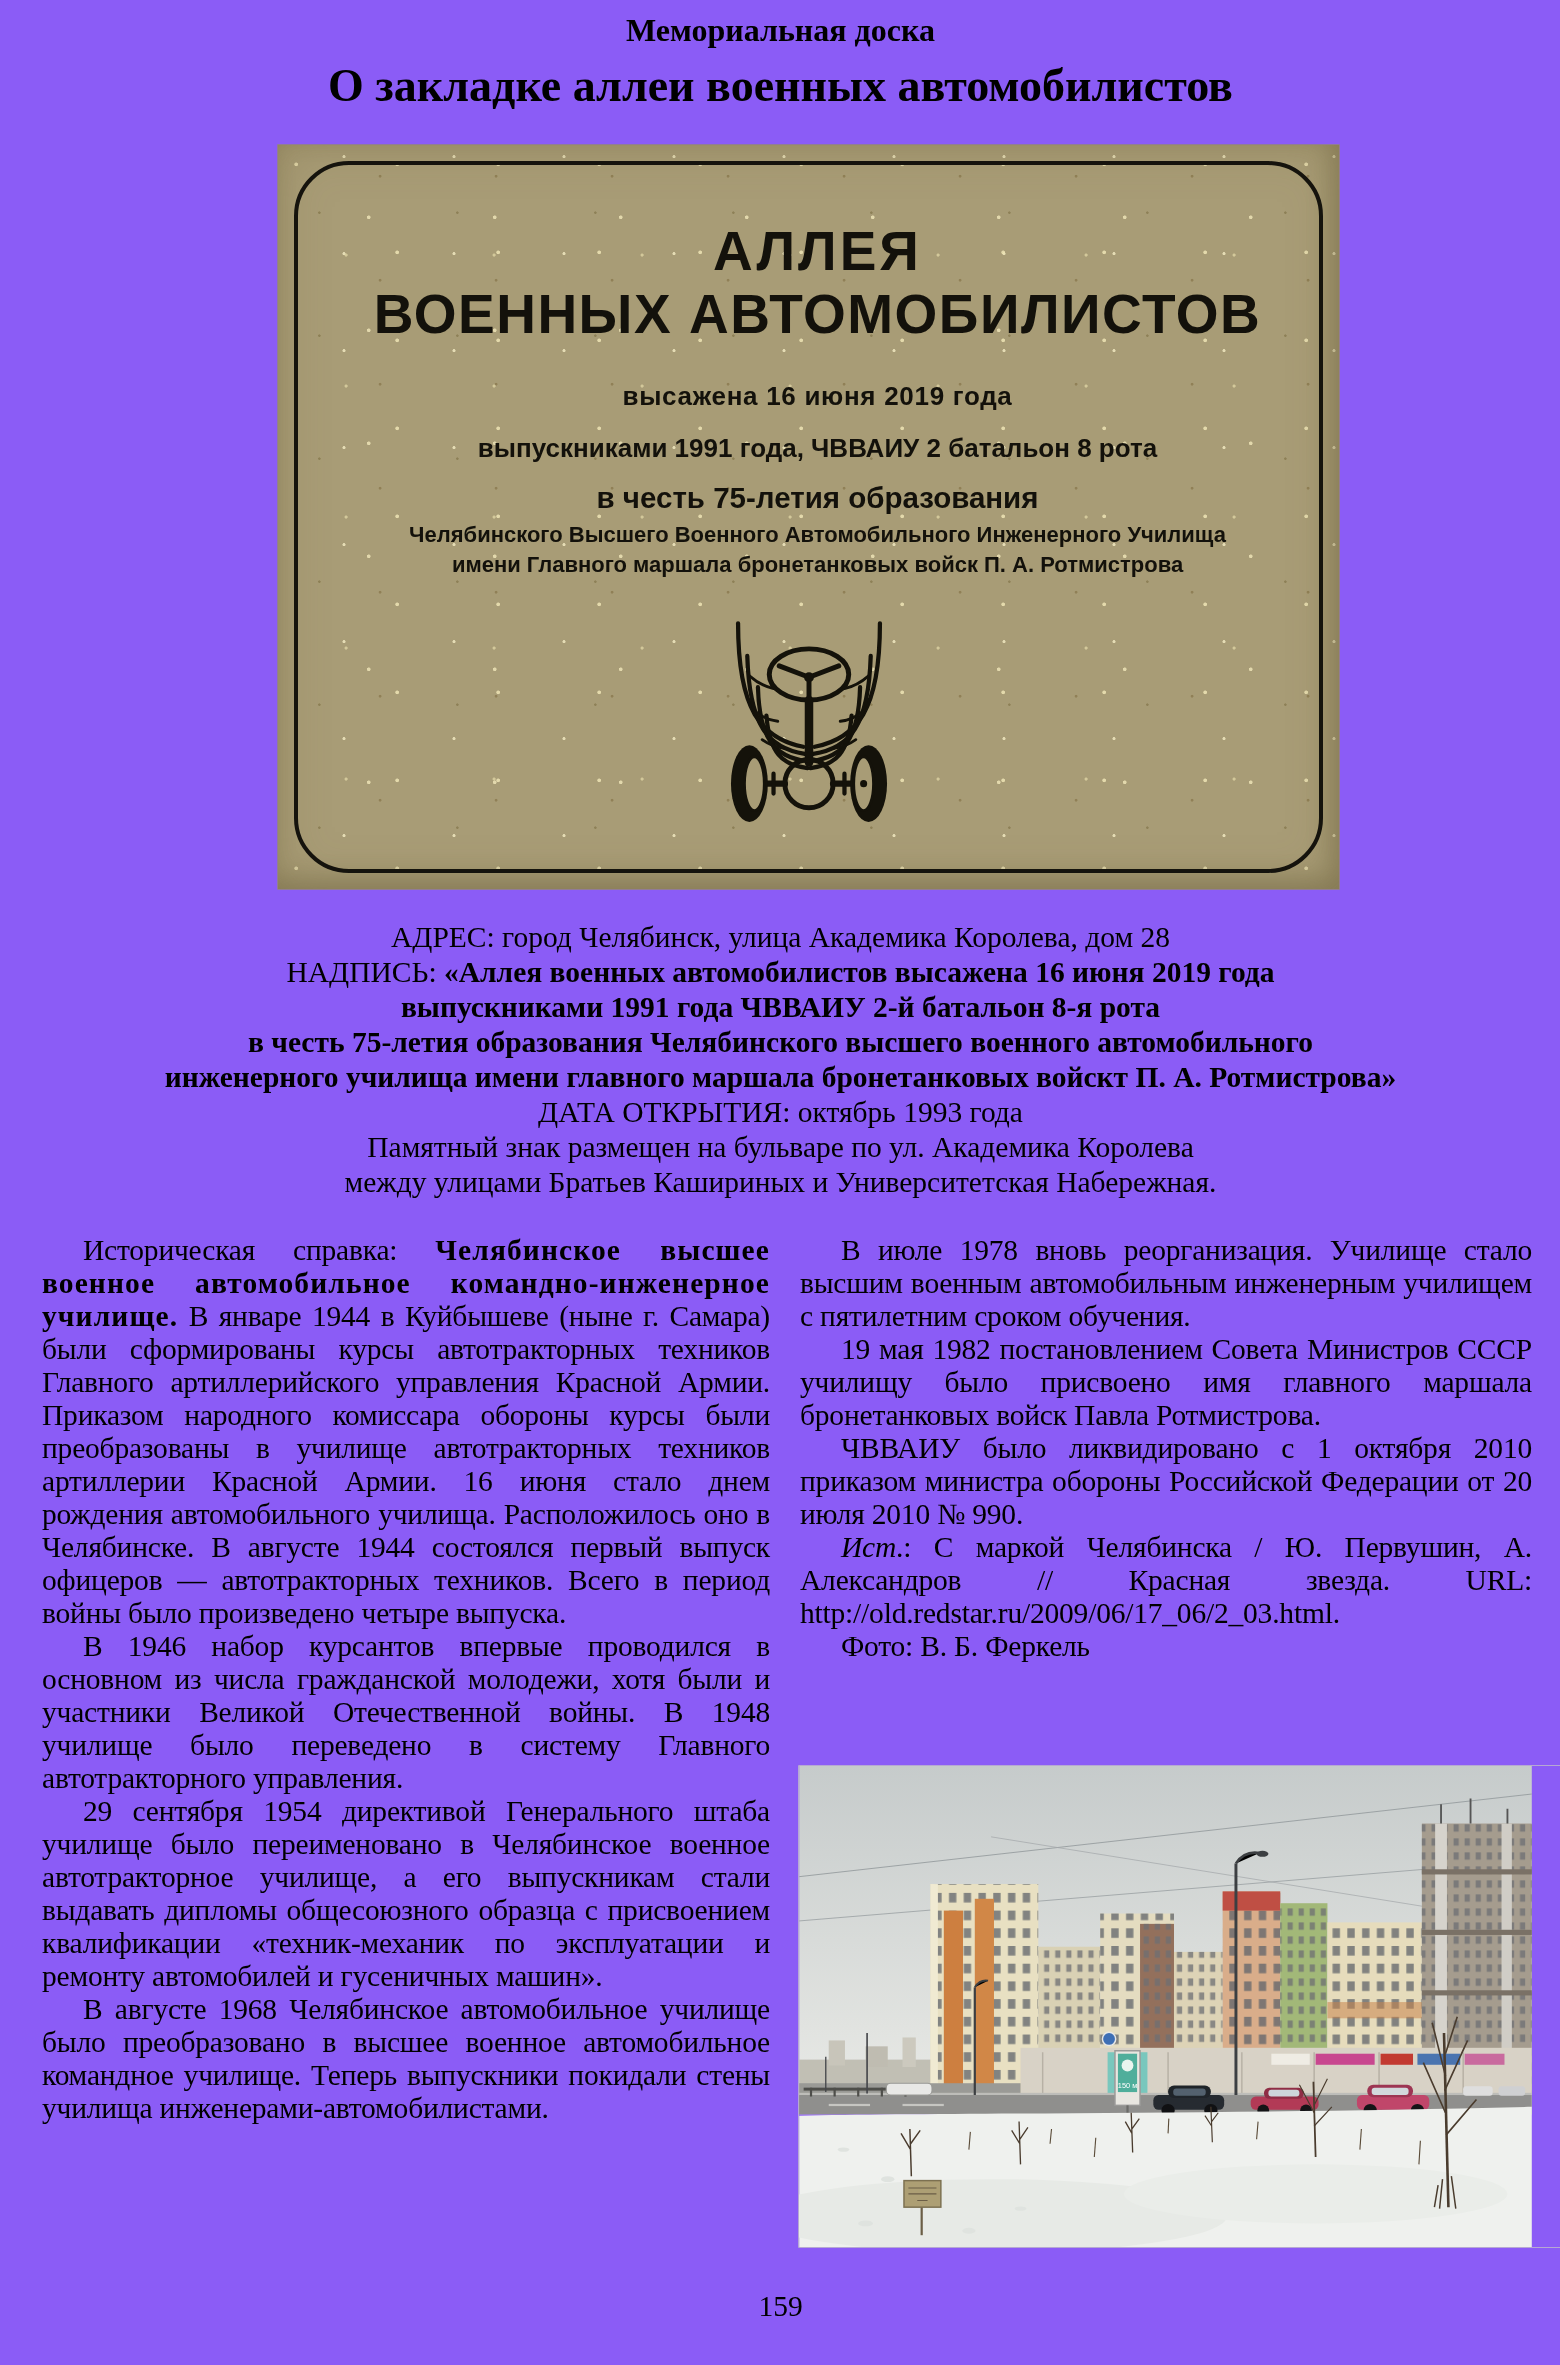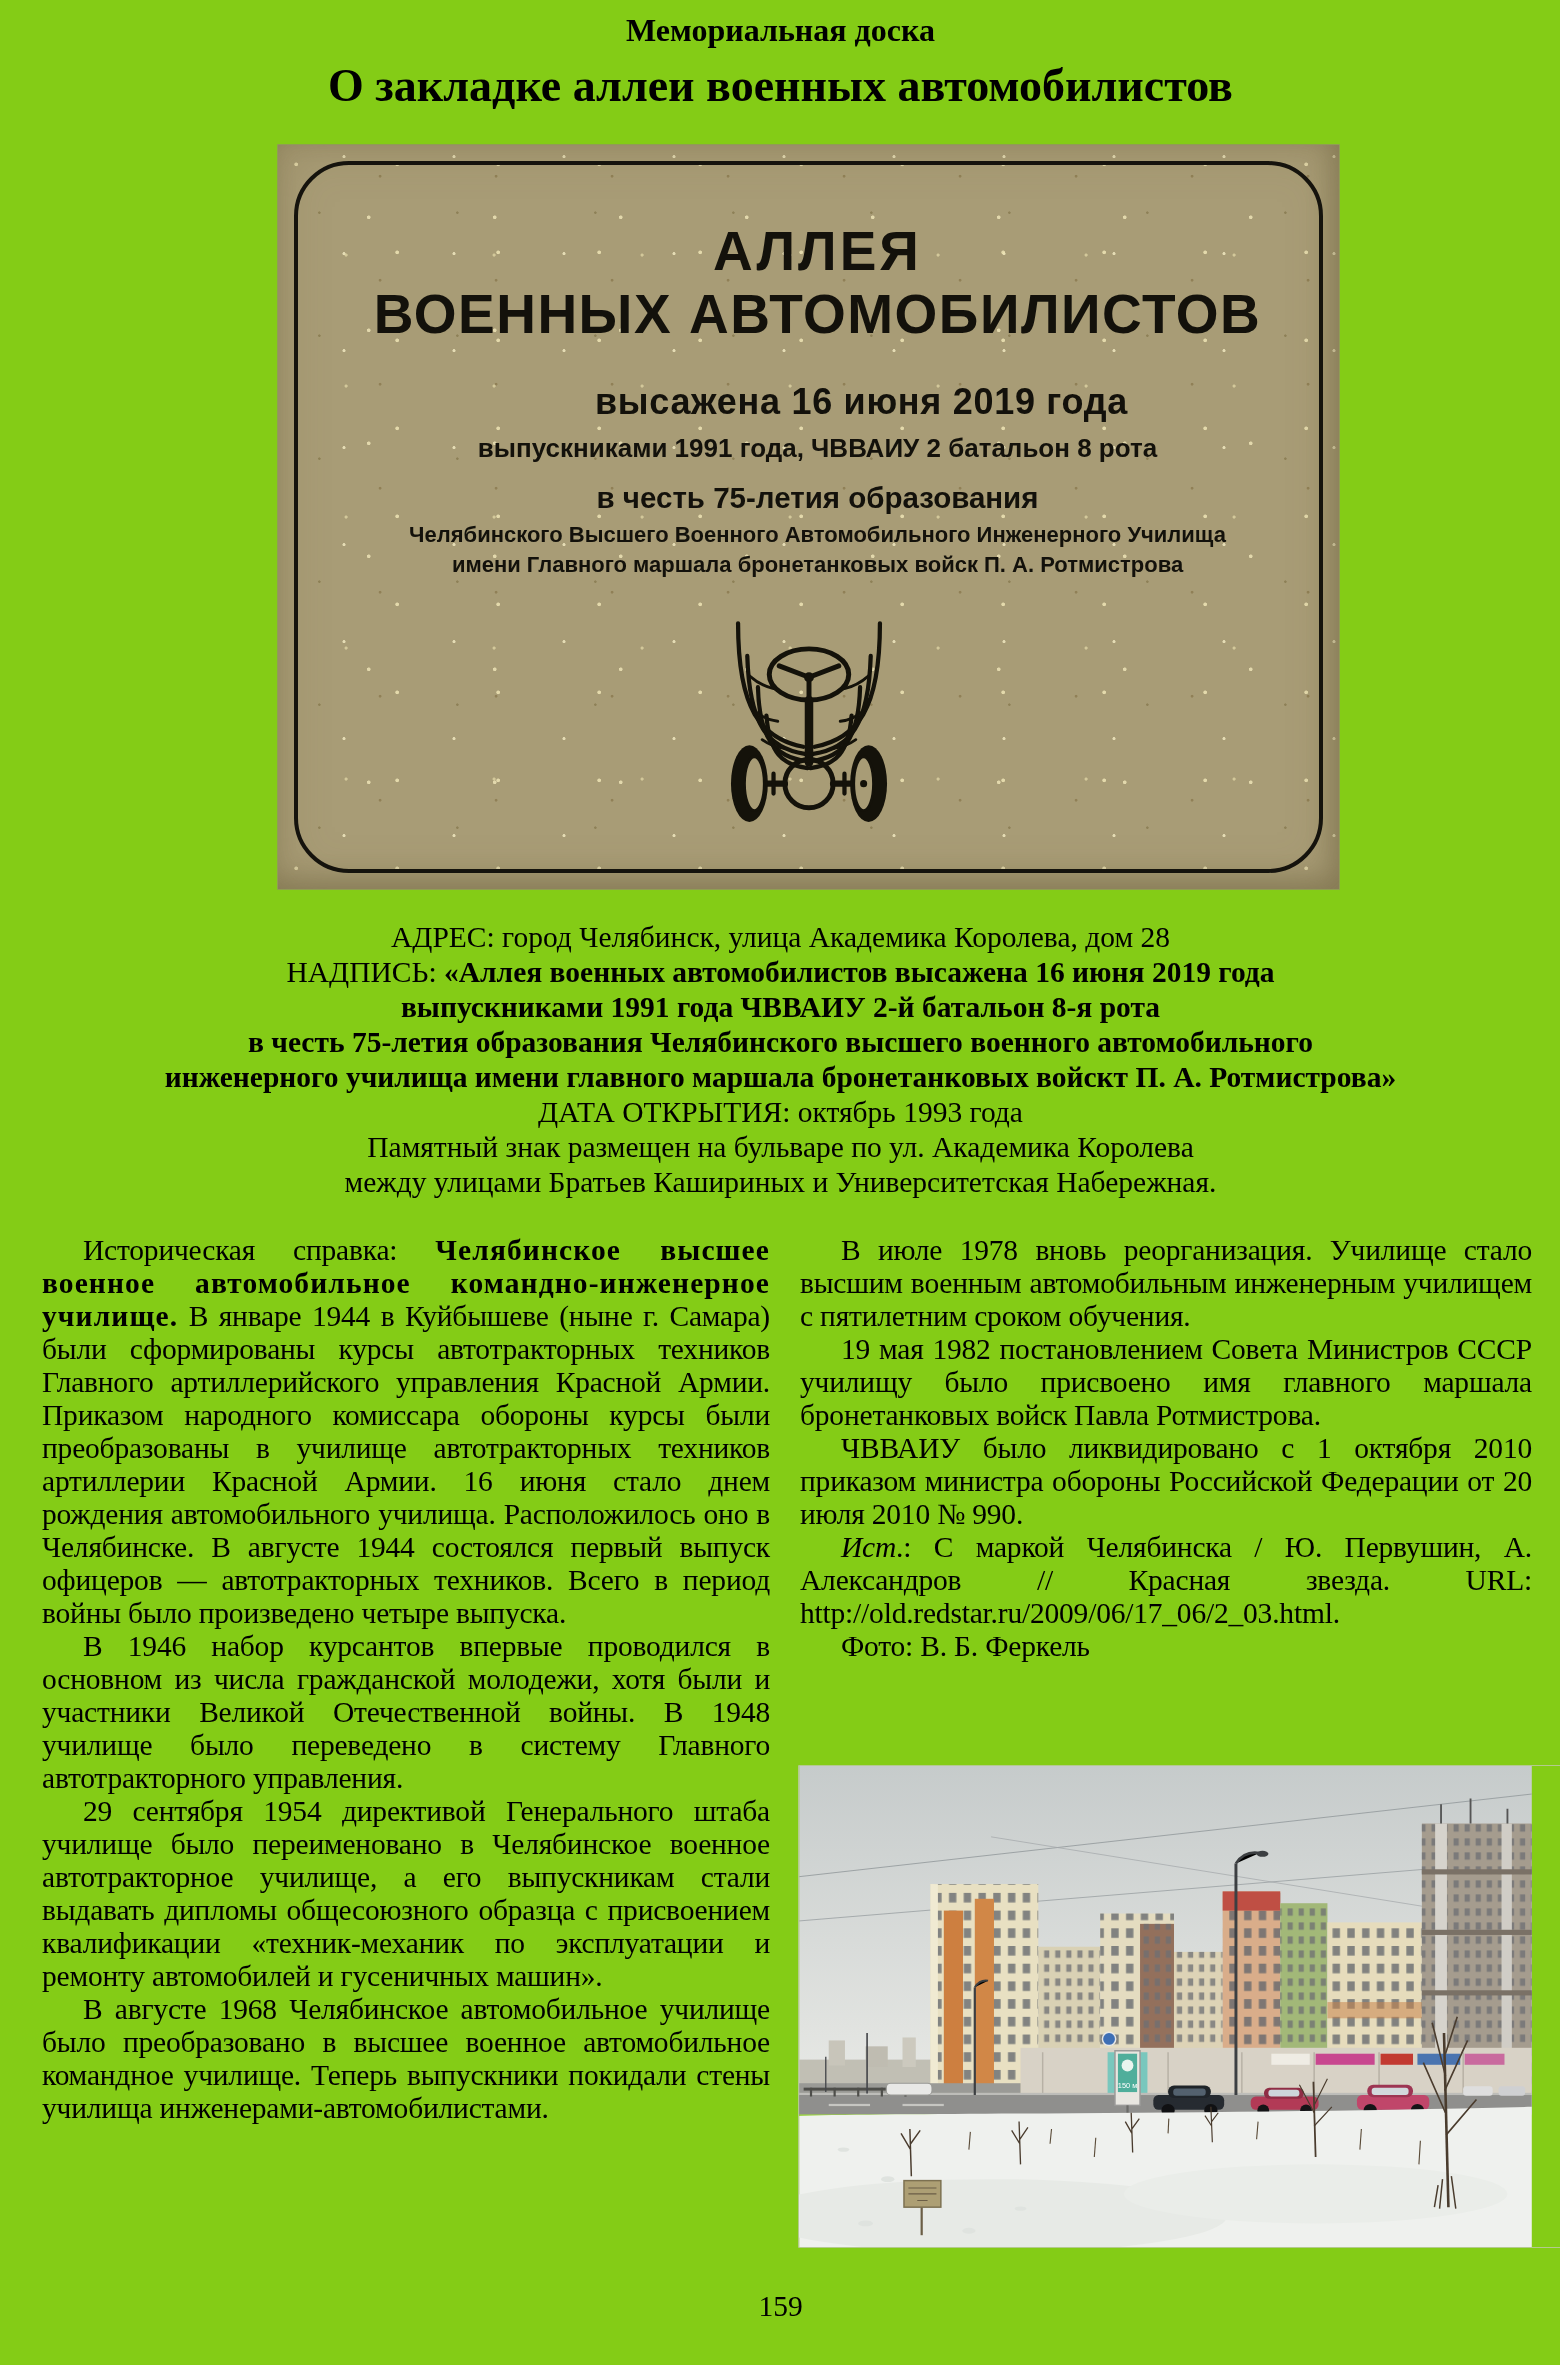--- a/index.html
+++ b/index.html
@@ -1,16 +1,16 @@
 <!DOCTYPE html>
 <html style="font-size:11.8px"><head>
 <meta charset="utf-8">
 <style>
   html,body{margin:0;padding:0;background:#ffffff;}
-  .page{position:relative;width:1561px;height:2366px;background:#84cc16;
+  .page{position:relative;width:1561px;height:2366px;background:#8b5cf6;
         font-family:"Liberation Serif",serif;color:#000;overflow:hidden;}
   .center{left:0;width:100%;text-align:center;position:absolute;}
   .page-header{top:11.8px;font-size:32px;font-weight:700;}
   .page-title{top:59px;font-size:46px;font-weight:700;}
 
   
   .plaque{position:absolute;left:278px;top:145px;width:1061px;height:744px;
           background-color:#a89c76;
           background-image:
             radial-gradient(circle at 18% 22%, rgba(238,228,180,.85) 0 1.5px, transparent 2.2px),
@@ -21,21 +21,21 @@
             radial-gradient(circle at 60% 12%, rgba(244,236,195,.8) 0 1.2px, transparent 1.9px);
           background-size:101px 88px,126px 113px,148px 131px,116px 104px,138px 123px,110px 97px;
           box-shadow: inset 0 0 52px rgba(115,100,58,.28), inset -7.4px -8.9px 25px rgba(70,60,30,.28),
                       0 0 0 0.7px #948a6e;}
   .plaque-frame{position:absolute;left:16px;top:16px;right:16px;bottom:16px;
                 border:4.4px solid #15130d;border-radius:55px;}
   .plaque .ptxt{position:absolute;left:0;width:100%;text-align:center;
                 font-family:"Liberation Sans",sans-serif;font-weight:700;color:#13110b;padding-left:9px;}
   .pt1{top:74px;font-size:55px;letter-spacing:3px;}
   .pt2{top:137px;font-size:55px;letter-spacing:1.5px;}
-  .ps1{top:236px;font-size:36px;letter-spacing:0.7px;margin-left:44px;}
+  .ps1{top:236px;font-size:26px;letter-spacing:0.7px;}
   .ps2{top:288px;font-size:26px;}
   .ph1{top:336px;font-size:29.5px;}
   .ph2{top:377px;font-size:22px;}
   .ph3{top:407px;font-size:22px;}
   .emblem{position:absolute;left:50%;top:467px;transform:translateX(-50%);
           width:173px;height:227px;}
 
   
   .info{position:absolute;top:920px;left:0;width:100%;text-align:center;
         font-size:29.5px;line-height:35px;}

